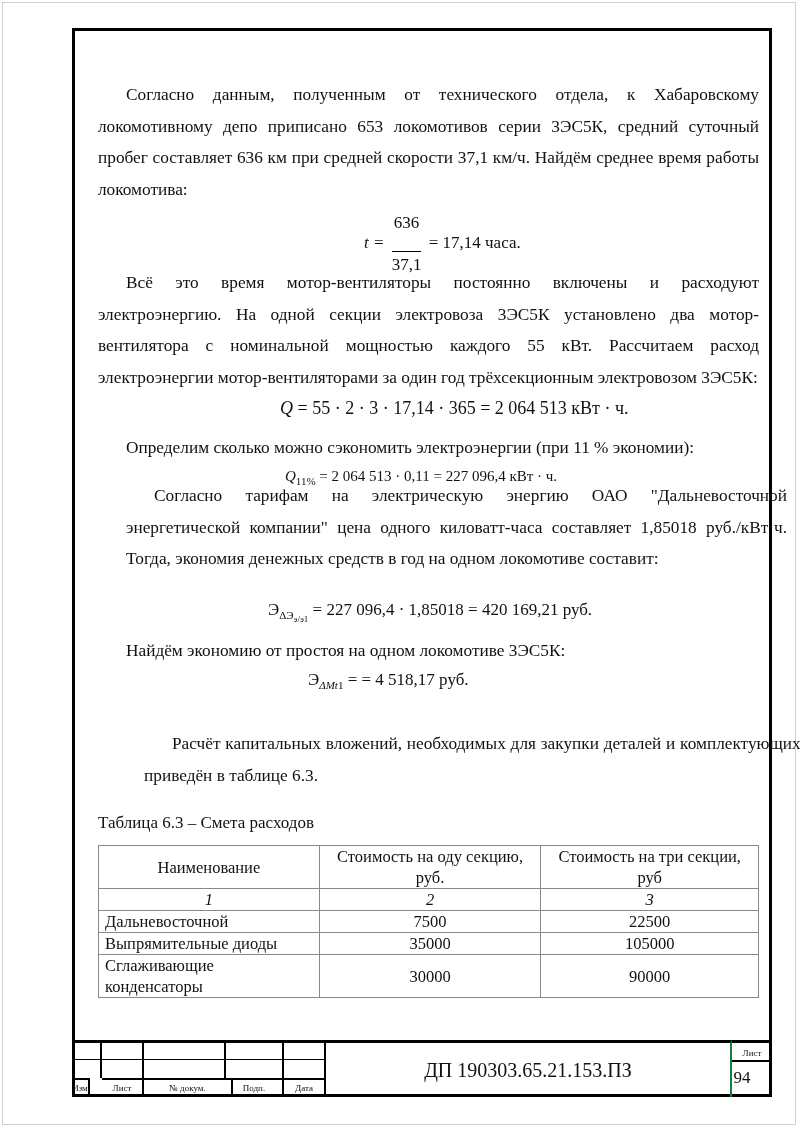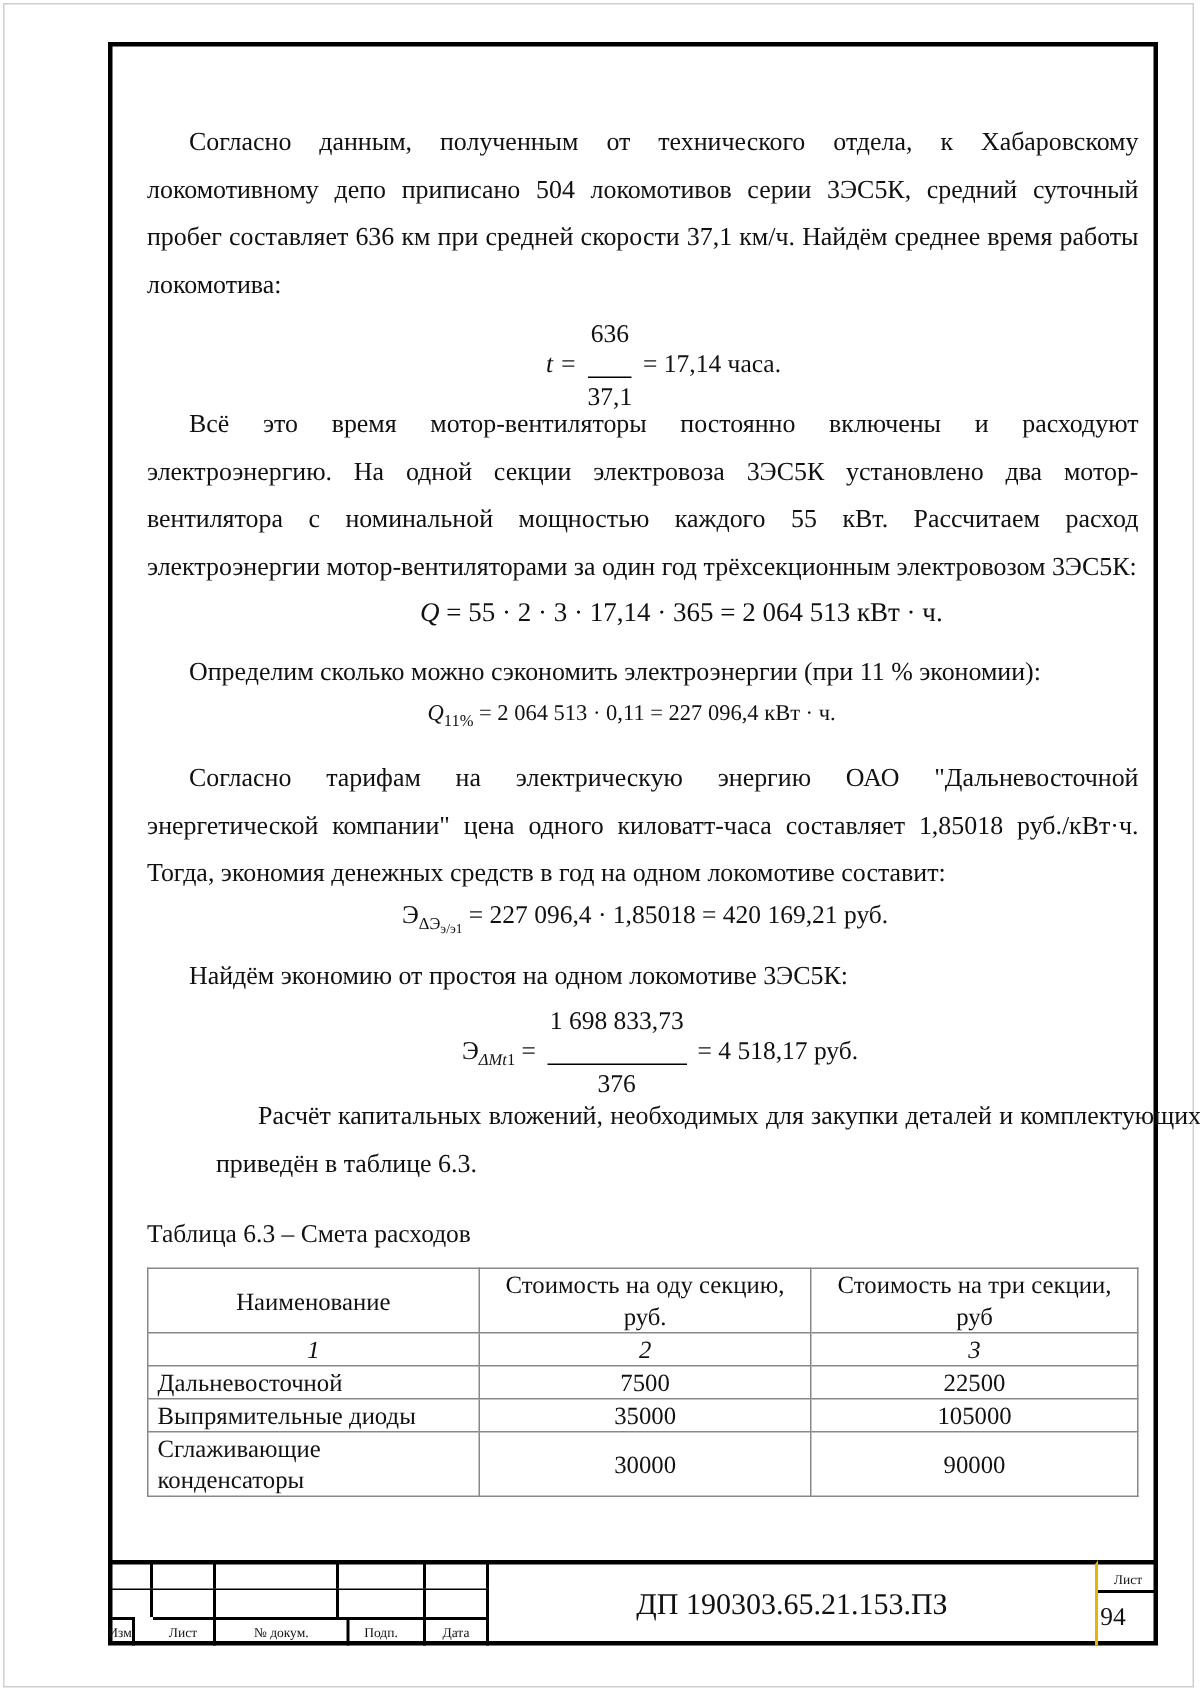--- a/index.html
+++ b/index.html
@@ -35,33 +35,33 @@
   }
   table.cost th { text-align: center; height: 41px; }
   table.cost td.num { text-align: center; }
   table.cost td.name { text-align: left; }
   table.cost tr.idx td { text-align: center; font-style: italic; height: 20px; }
   .tb { position: absolute; left: 72px; top: 1040px; width: 700px; height: 57px; }
   .tb .cell { position: absolute; border-right: 2px solid #000; border-top: 2px solid #000; box-sizing: border-box; }
   .tb .lbl { font-size: 9px; text-align: center; line-height: 17px; }
   .tb .doc-code {
     position: absolute; left: 254px; top: 0; width: 406px; height: 57px;
-    border-top: 3px solid #000; border-right: 2px solid #eab308; box-sizing: border-box;
+    border-top: 3px solid #000; border-right: 2px solid #15803d; box-sizing: border-box;
     display: flex; align-items: center; justify-content: center; font-size: 20px;
   }
   .tb .sheet-lbl { position: absolute; left: 660px; top: 0; width: 40px; height: 22px; border-top: 3px solid #000; border-bottom: 2px solid #000; box-sizing: border-box; font-size: 9px; text-align: center; line-height: 20px; }
   .tb .sheet-num { position: absolute; left: 660px; top: 22px; width: 20px; height: 35px; font-size: 17px; text-align: center; line-height: 32px; }
 </style>
 </head>
 <body>
 
 <div class="page-border"></div>
 <div class="frame"></div>
 
-<p class="para" style="top:79px;">Согласно данным, полученным от технического отдела, к Хабаровскому локомотивному депо приписано 504 локомотивов серии 3ЭС5К, средний суточный пробег составляет 636 км при средней скорости 37,1 км/ч. Найдём среднее время работы локомотива:</p>
+<p class="para" style="top:79px;">Согласно данным, полученным от технического отдела, к Хабаровскому локомотивному депо приписано 653 локомотивов серии 3ЭС5К, средний суточный пробег составляет 636 км при средней скорости 37,1 км/ч. Найдём среднее время работы локомотива:</p>
 
 <div class="formula" style="left:364px; top:212px;">
   <i>t =</i>
   <span class="frac">
     <span class="num">636</span>
     <span class="den">37,1</span>
   </span>
   <span>= 17,14 часа.</span>
 </div>
 
@@ -72,36 +72,32 @@
   <span>= 55 · 2 · 3 · 17,14 · 365 = 2 064 513 кВт · ч.</span>
 </div>
 
 <p class="para" style="top:432px;">Определим сколько можно сэкономить электроэнергии (при 11 % экономии):</p>
 
 <div class="formula" style="left:285px; top:468px; font-size:15px;">
   <i>Q</i><sub>11%</sub>
   <span> = 2 064 513 · 0,11 = 227 096,4 кВт · ч.</span>
 </div>
 
-<p class="para" style="top:503px;">Согласно тарифам на электрическую энергию ОАО "Дальневосточной энергетической компании" цена одного киловатт-часа составляет 1,85018 руб./кВт·ч. Тогда, экономия денежных средств в год на одном локомотиве составит:</p>
+<p class="para" style="top:480px;margin-left:28px;">Согласно тарифам на электрическую энергию ОАО "Дальневосточной энергетической компании" цена одного киловатт-часа составляет 1,85018 руб./кВт·ч. Тогда, экономия денежных средств в год на одном локомотиве составит:</p>
 
 <div class="formula" style="left:268px; top:600px;">
   <span>Э</span><sub><span>ΔЭ</span><sub style="font-size:9px;">э/э1</sub></sub>
   <span> = 227 096,4 · 1,85018 = 420 169,21 руб.</span>
 </div>
 
 <p class="para" style="top:635px;">Найдём экономию от простоя на одном локомотиве 3ЭС5К:</p>
 
 <div class="formula" style="left:308px; top:670px;">
   <span>Э</span><sub><i>ΔMt</i><span>1</span></sub>
   <span>=</span>
-  <span class="frac">
-    <span class="num">1 698 833,73</span>
-    <span class="den">376</span>
-  </span>
   <span>= 4 518,17 руб.</span>
 </div>
 
 <p class="para" style="top:728px;margin-left:46px;">Расчёт капитальных вложений, необходимых для закупки деталей и комплектующих, приведён в таблице 6.3.</p>
 
 <div class="caption">Таблица 6.3 – Смета расходов</div>
 
 <table class="cost">
   <colgroup>
       <col style="width:221px">

